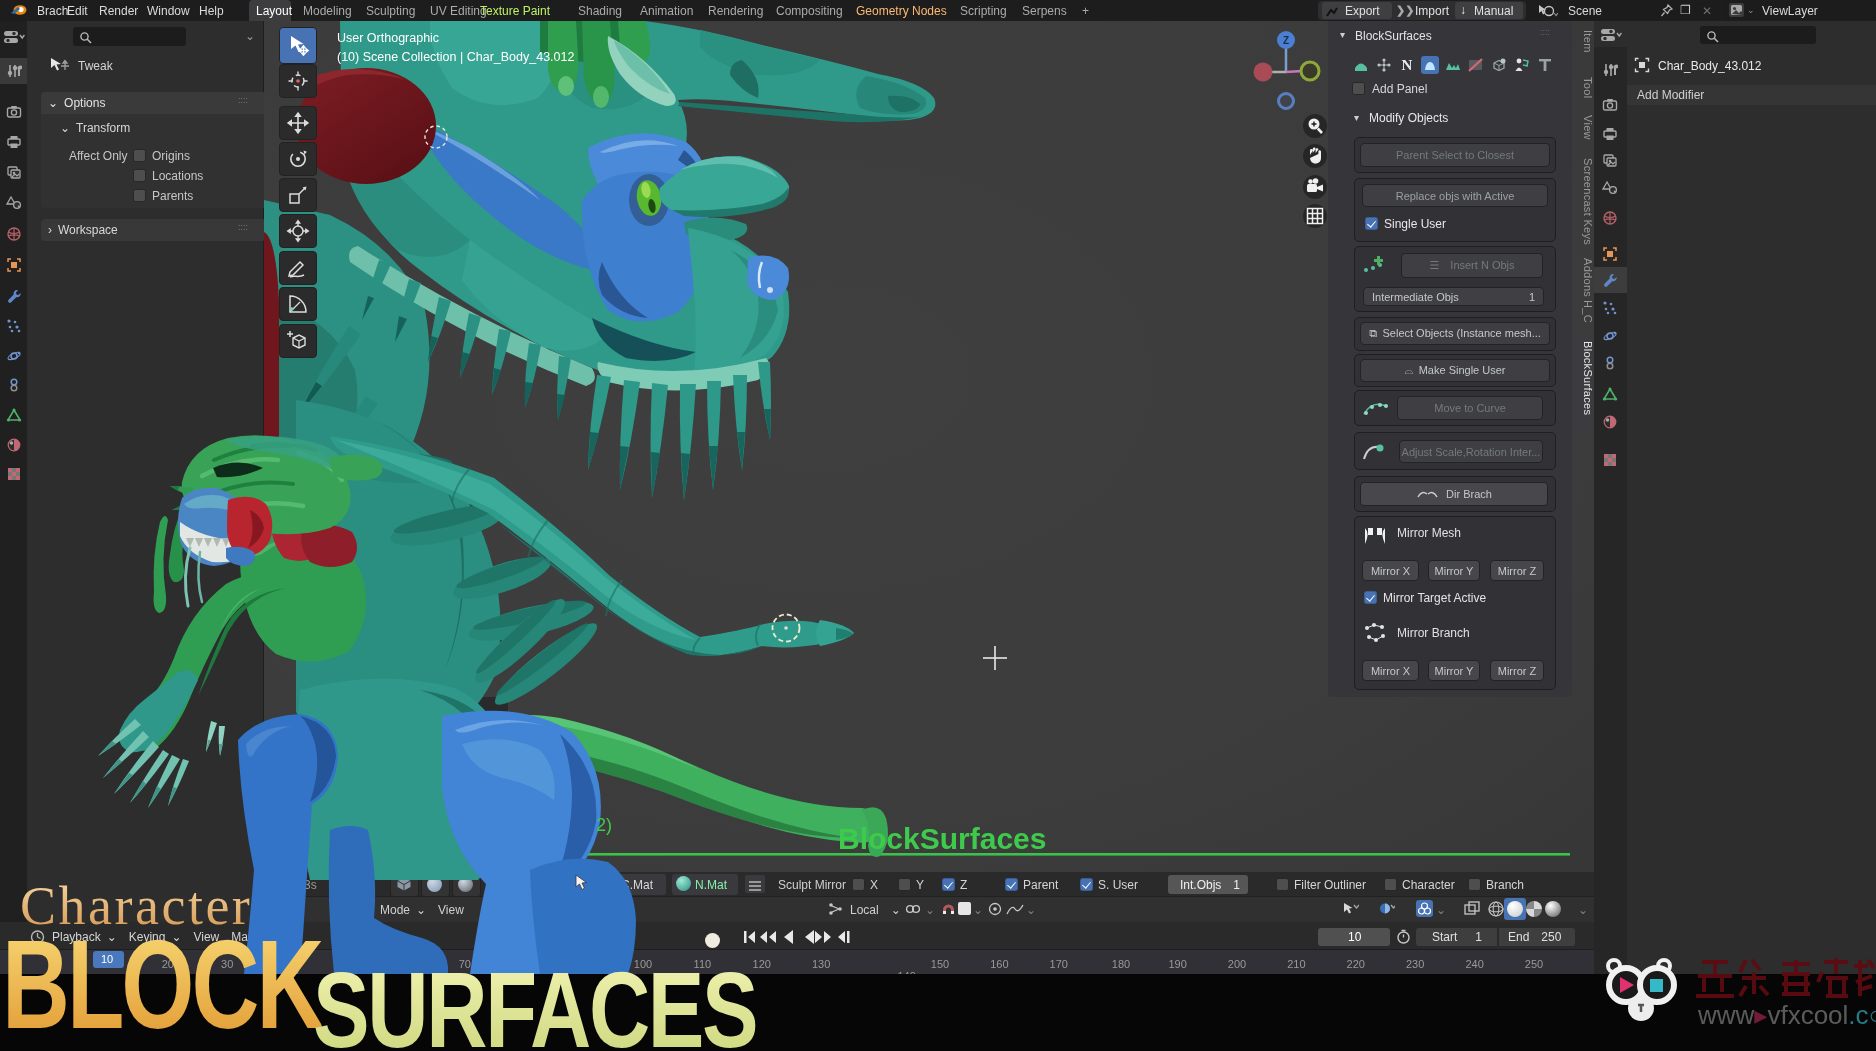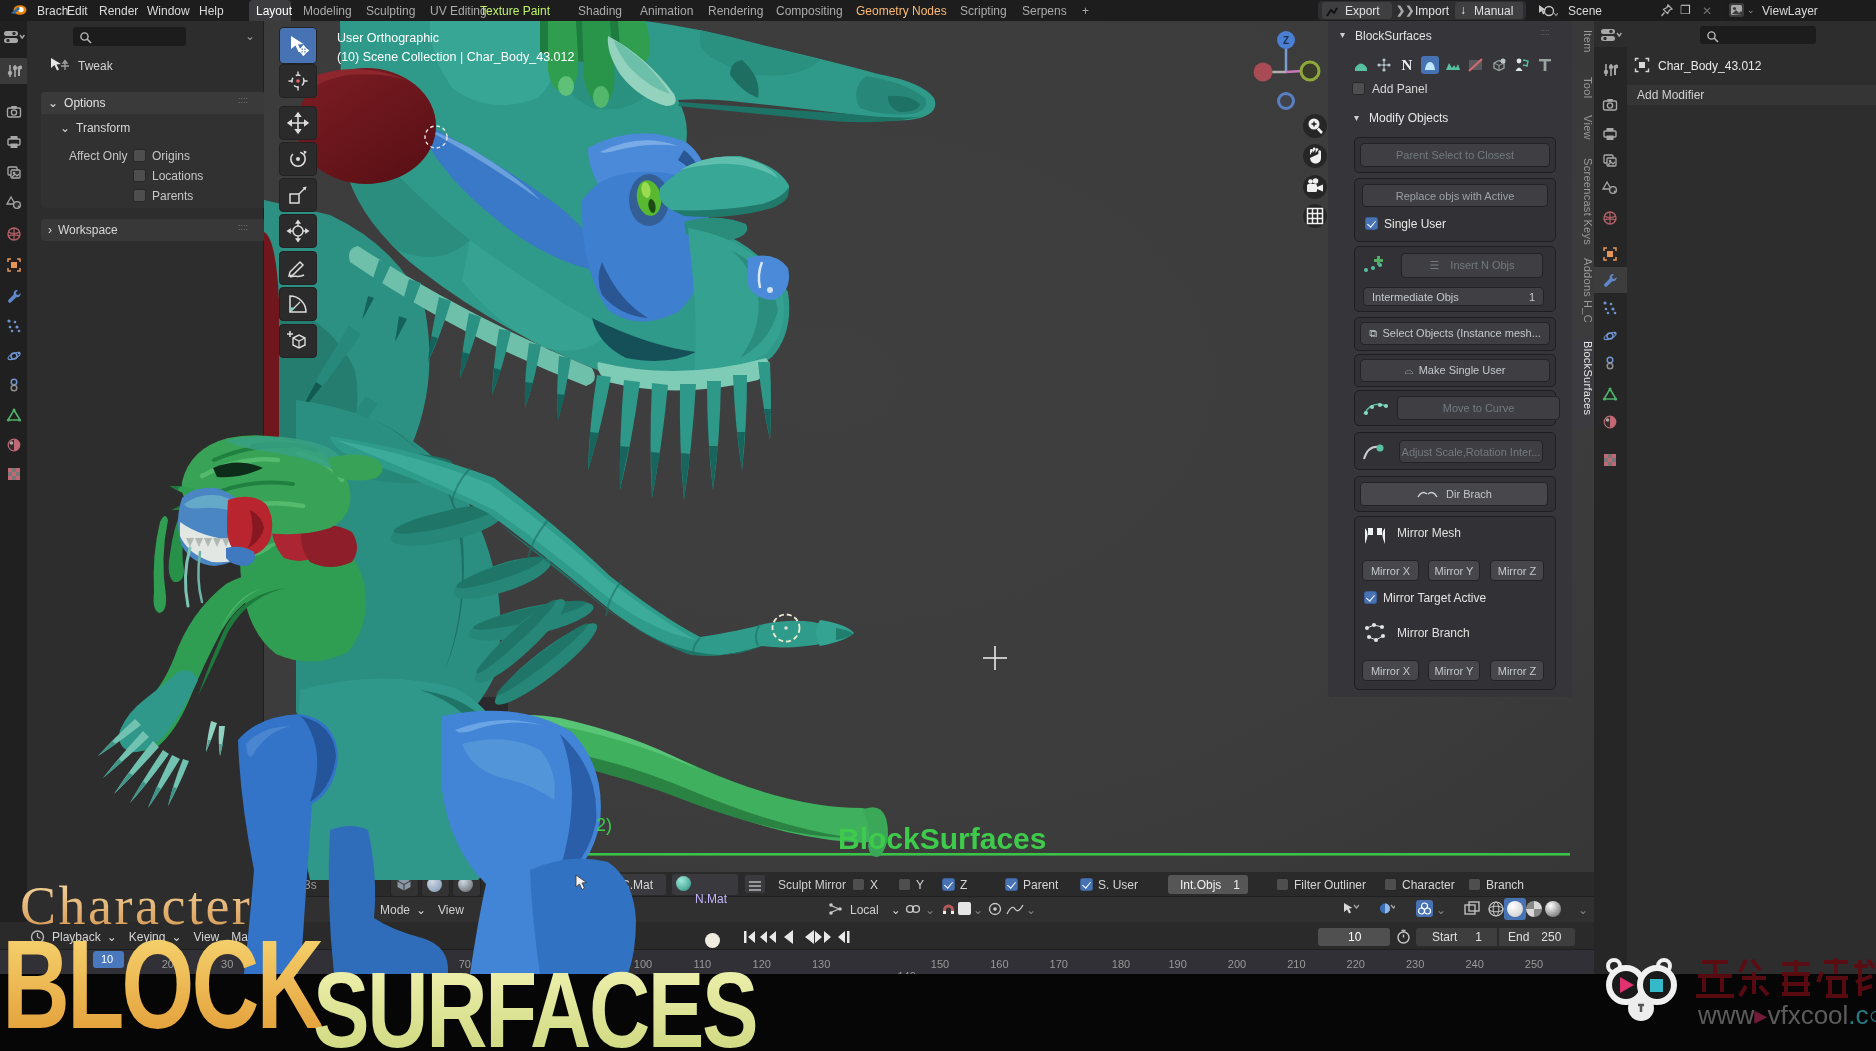--- a/index.html
+++ b/index.html
@@ -225,21 +225,21 @@
       <div class="abs" style="left:427px;top:877px;width:15px;height:15px;border-radius:50%;background:radial-gradient(circle at 35% 30%, #cfd8e2, #7a95b5);"></div>
       <div class="abs" style="left:452px;top:874px;width:27px;height:21px;background:#333;border-radius:3px;border:1px solid #222;"></div>
       <div class="abs" style="left:458px;top:877px;width:15px;height:15px;border-radius:50%;background:radial-gradient(circle at 35% 30%, #cfd8e2, #5a5f66);"></div>
       <div class="abs" style="left:600px;top:874px;width:66px;height:21px;background:#3a3a3e;border-radius:3px;"></div>
       <div class="abs" style="left:604px;top:877px;"><svg width="14" height="14">
           <path d="M2 11 L7 2 l5 9 z" fill="#57c0a0"></path>
         </svg></div>
       <div class="abs txt" style="left:621px;top:878px;color:#d8d8d8;">C.Mat</div>
       <div class="abs" style="left:672px;top:874px;width:66px;height:21px;background:#3a3a3e;border-radius:3px;"></div>
       <div class="abs" style="left:676px;top:876px;width:15px;height:15px;border-radius:50%;background:radial-gradient(circle at 35% 30%, #9fe8d8, #2a8f80);"></div>
-      <div class="abs txt" style="left:695px;top:878px;color:#c4b5fd;margin-top:14px;">N.Mat</div>
+      <div class="abs txt" style="left:695px;top:878px;color:#86efac;">N.Mat</div>
       <div class="abs" style="left:745px;top:875px;width:20px;height:18px;background:#3a3a3e;border-radius:2px;"></div>
       <div class="abs" style="left:748px;top:878px;"><svg width="14" height="12">
           <g stroke="#b8b8b8" stroke-width="1.3">
             <path d="M1 2 h12 M1 6 h12 M1 10 h12"></path>
           </g>
         </svg></div>
       <div class="abs txt" style="left:778px;top:878px;color:#cfcfcf;">Sculpt Mirror</div>
       <div class="cb" style="left:852px;top:878px;"></div>
       <div class="abs txt" style="left:870px;top:878px;color:#d5d5d5;">X</div>
       <div class="cb" style="left:898px;top:878px;"></div>
@@ -894,21 +894,21 @@
       <div class="gbox" style="left:1354px;top:390px;width:202px;height:36px;"></div>
       <div class="abs" style="left:1360px;top:396px;width:30px;height:24px;"><svg width="30" height="24">
           <path d="M4 18 q8-14 22-8" stroke="#57c0a0" stroke-width="1.4" fill="none"></path>
           <g fill="#8fd8c4">
             <circle cx="6" cy="17" r="2"></circle>
             <circle cx="12" cy="11" r="2"></circle>
             <circle cx="20" cy="9" r="2"></circle>
             <circle cx="26" cy="10" r="2"></circle>
           </g>
         </svg></div>
-      <div class="btn btng" style="left:1397px;top:396px;width:163px;height:24px;">Move to Curve</div>
+      <div class="btn btng" style="left:1397px;top:396px;width:146px;height:24px;">Move to Curve</div>
       <div class="gbox" style="left:1354px;top:432px;width:202px;height:38px;"></div>
       <div class="abs" style="left:1360px;top:439px;width:28px;height:26px;"><svg width="28" height="26">
           <path d="M4 20 q4-14 16-12" stroke="#c8cdd2" stroke-width="2" fill="none"></path>
           <circle cx="20" cy="9" r="3.5" fill="#57c0a0"></circle>
         </svg></div>
       <div class="btn btng" style="left:1399px;top:440px;width:144px;height:23px;">Adjust Scale,Rotation Inter...</div>
       <div class="gbox" style="left:1354px;top:476px;width:202px;height:36px;"></div>
       <div class="btn" style="left:1360px;top:482px;width:188px;height:24px;background:#47474c;"><svg width="24" height="12" style="margin-right:6px">
           <path d="M2 9 q4-7 9-3 M12 6 q5-4 9 3" stroke="#c8cdd2" stroke-width="1.5" fill="none"></path>
         </svg>Dir Brach</div>

